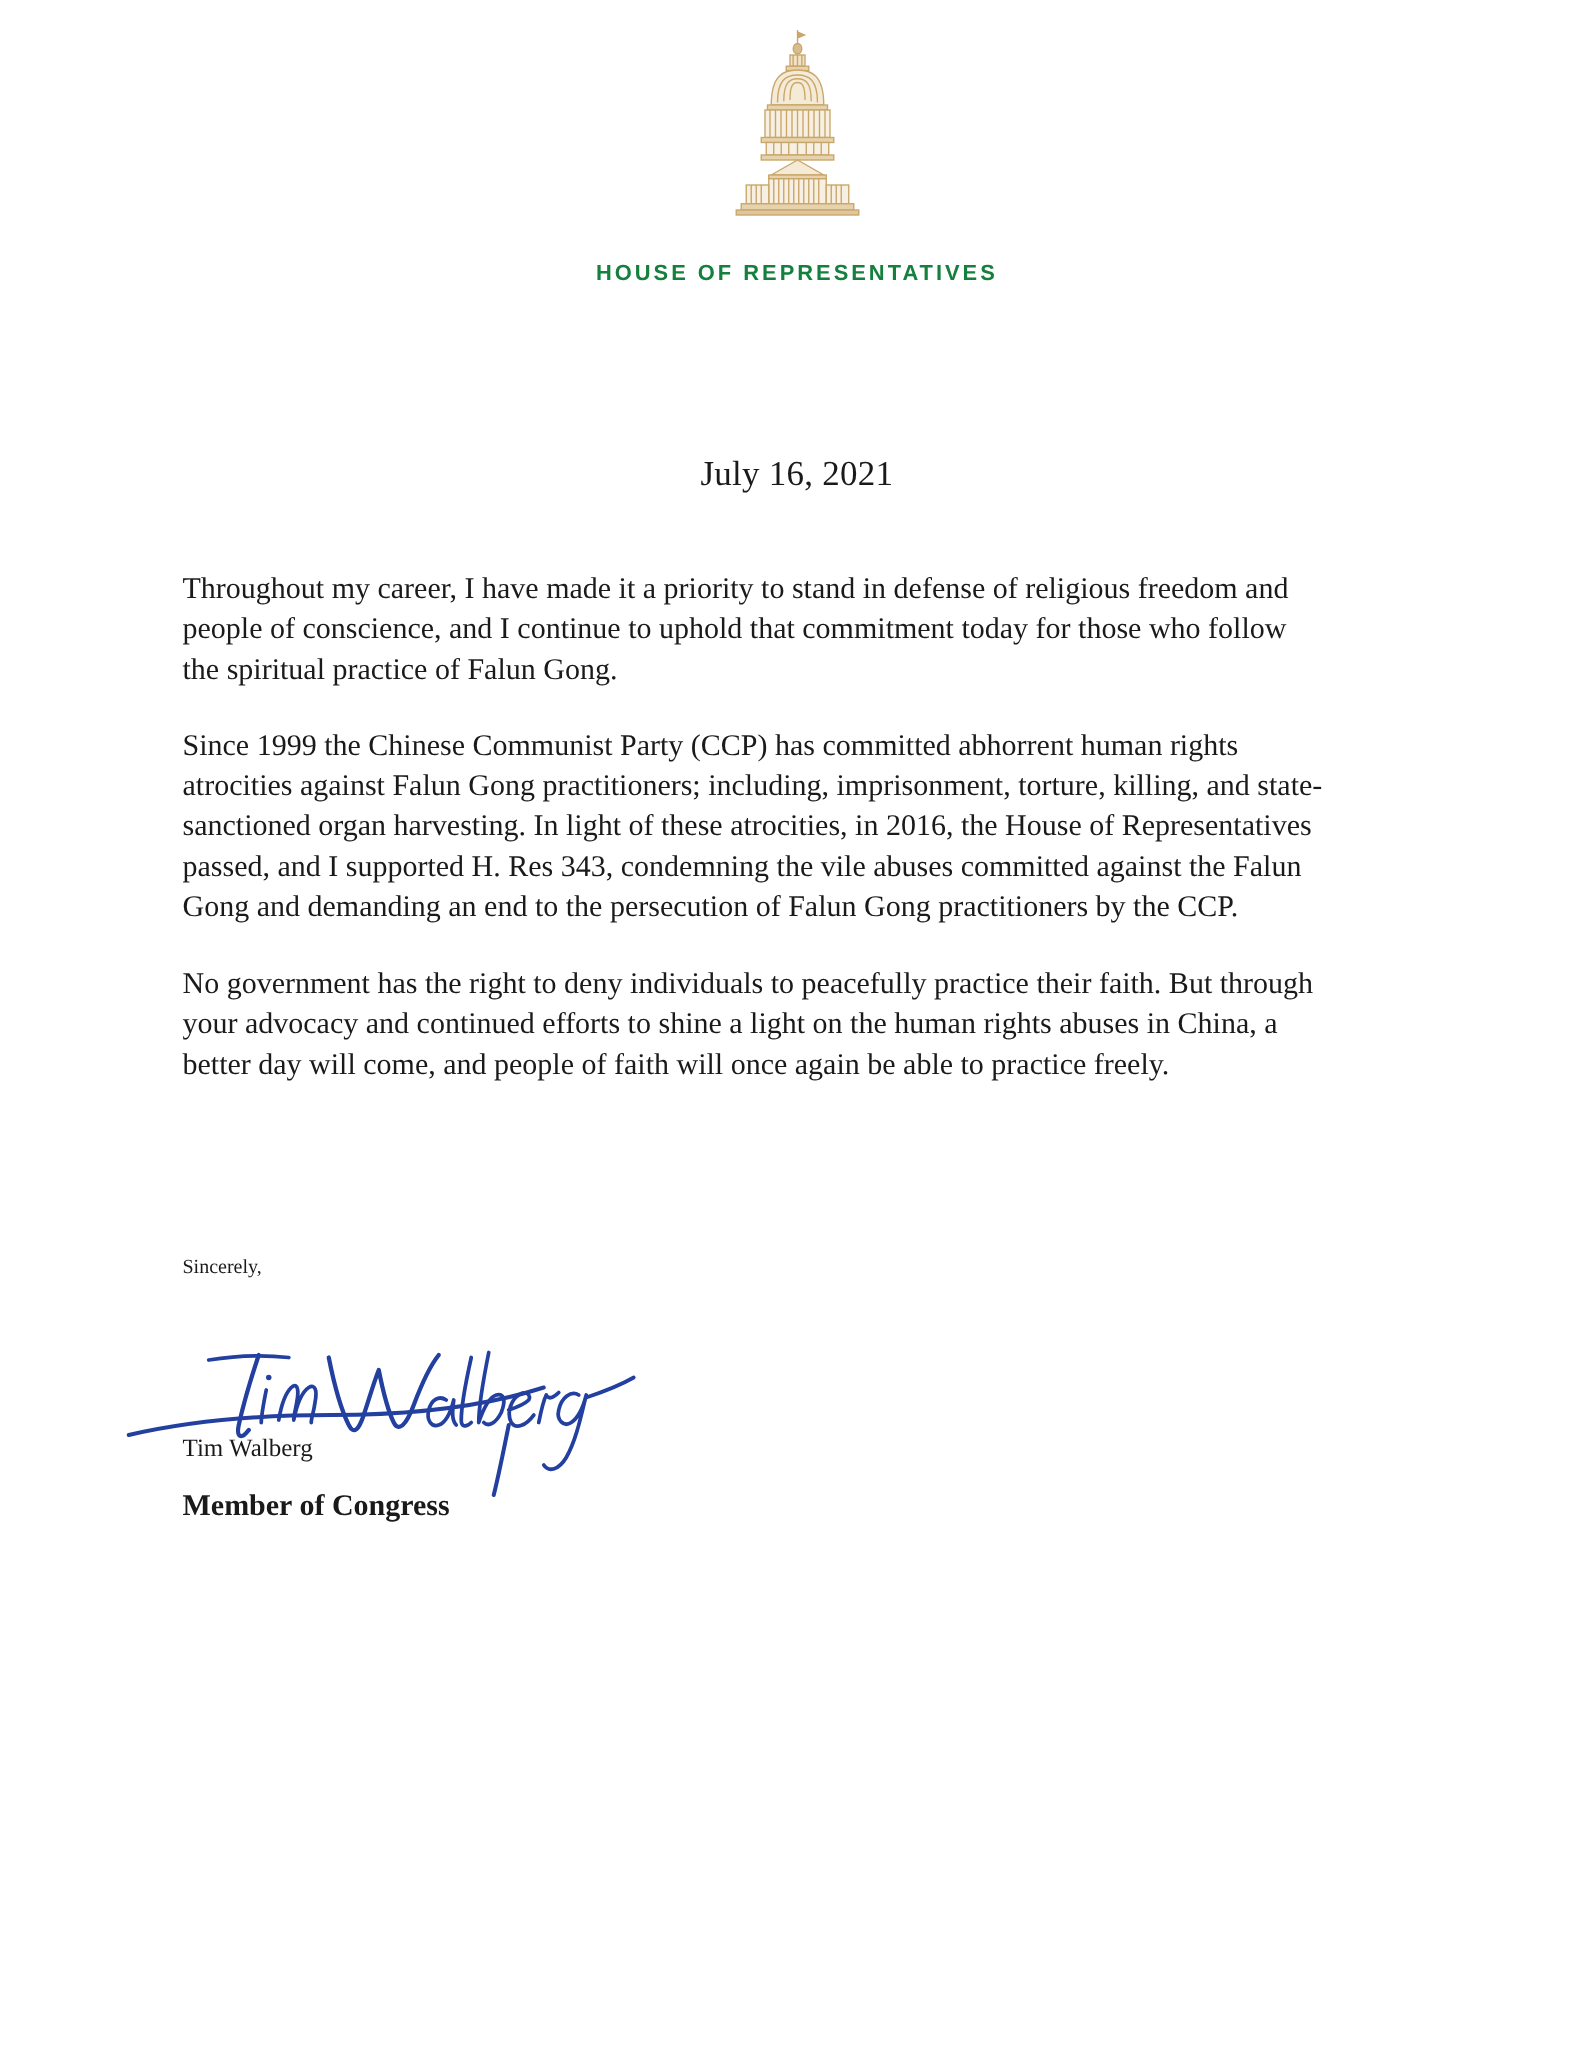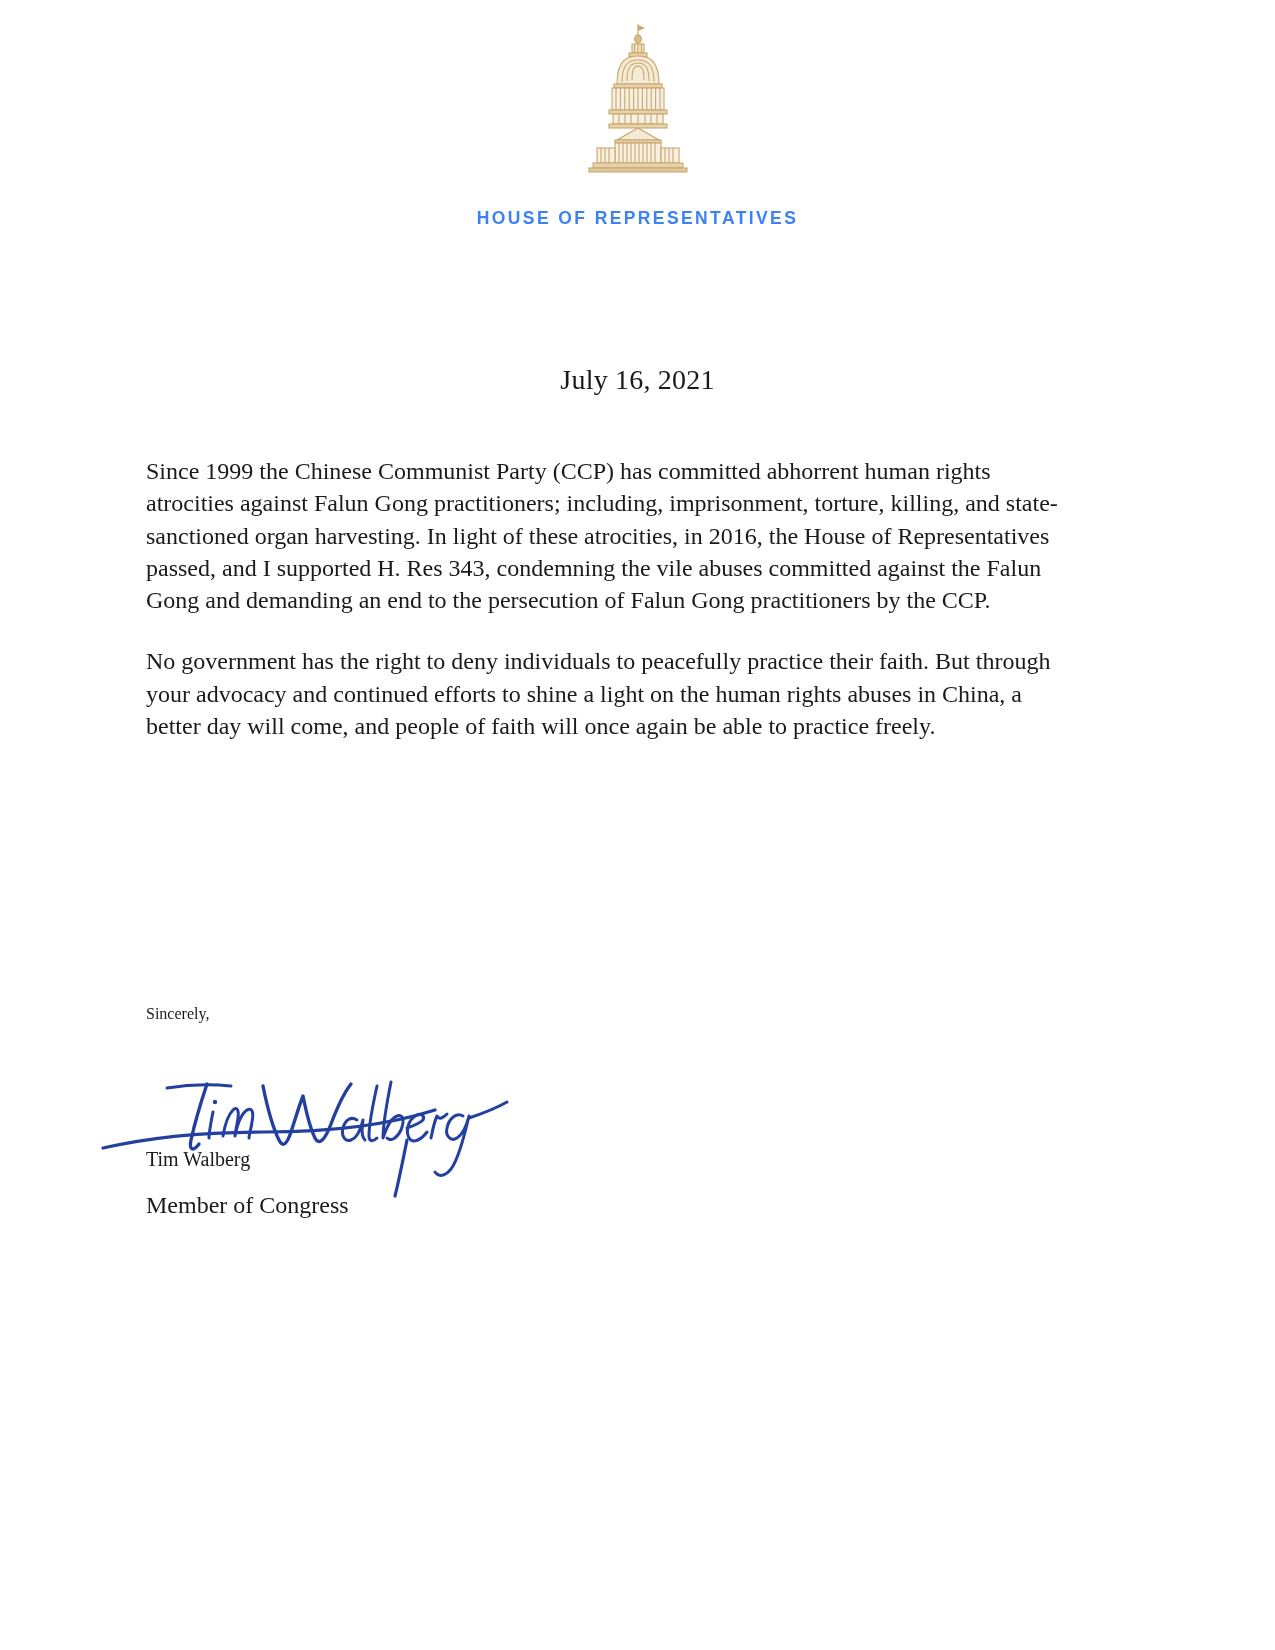--- a/index.html
+++ b/index.html
@@ -38,21 +38,21 @@
     width: 130px;
     height: 160px;
   }
 
   .lh-line1 {
     margin-top: 26px;
     font-family: "Liberation Sans", sans-serif;
     font-size: 17.5px;
     font-weight: bold;
     letter-spacing: 2.4px;
-    color: #3b82f6;
+    color: #15803d;
   }
 
   .lh-line2 {
     margin-top: 12px;
     font-family: "Liberation Sans", sans-serif;
     font-size: 15.5px;
     font-weight: bold;
     letter-spacing: 2.2px;
     color: #1b3a6b;
   }
@@ -114,20 +114,21 @@
     top: 1148px;
     left: 146px;
     font-size: 20px;
   }
 
   .sig-title {
     position: absolute;
     top: 1192px;
     left: 146px;
     font-size: 24px;
+    font-weight: bold;
   }
 </style>
 </head>
 <body>
 
 <div class="page">
 
   <div class="letterhead">
 
     <svg class="capitol" viewBox="0 0 130 160">
@@ -203,20 +204,21 @@
         <rect x="16" y="146" width="98" height="4" fill="#ddc79c"></rect>
       </g>
     </svg>
 
     <div class="lh-line1">HOUSE OF REPRESENTATIVES</div>
   </div>
 
   <div class="date">July 16, 2021</div>
 
   <div class="letter-body">
+    <p class="para">Throughout my career, I have made it a priority to stand in defense of religious freedom and people of conscience, and I continue to uphold that commitment today for those who follow the spiritual practice of Falun Gong.</p>
     <p class="para">Since 1999 the Chinese Communist Party (CCP) has committed abhorrent human rights atrocities against Falun Gong practitioners; including, imprisonment, torture, killing, and state-sanctioned organ harvesting. In light of these atrocities, in 2016, the House of Representatives passed, and I supported H. Res 343, condemning the vile abuses committed against the Falun Gong and demanding an end to the persecution of Falun Gong practitioners by the CCP.</p>
     <p class="para">No government has the right to deny individuals to peacefully practice their faith.  But through your advocacy and continued efforts to shine a light on the human rights abuses in China, a better day will come, and people of faith will once again be able to practice freely.</p>
   </div>
 
   <div class="closing-block">
     <p class="closing">Sincerely,</p>
   </div>
 
   <svg class="signature" viewBox="0 0 420 160">
     <g fill="none" stroke="#2340a0" stroke-linecap="round" stroke-linejoin="round">

